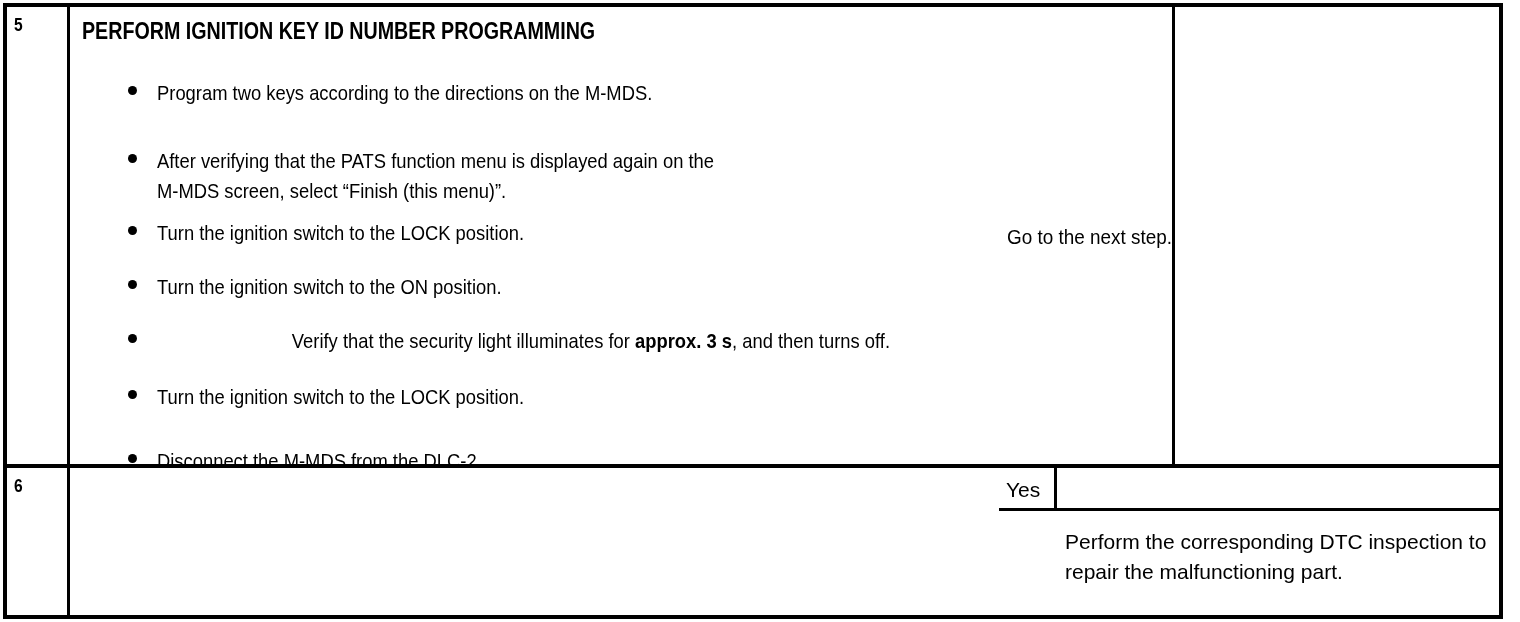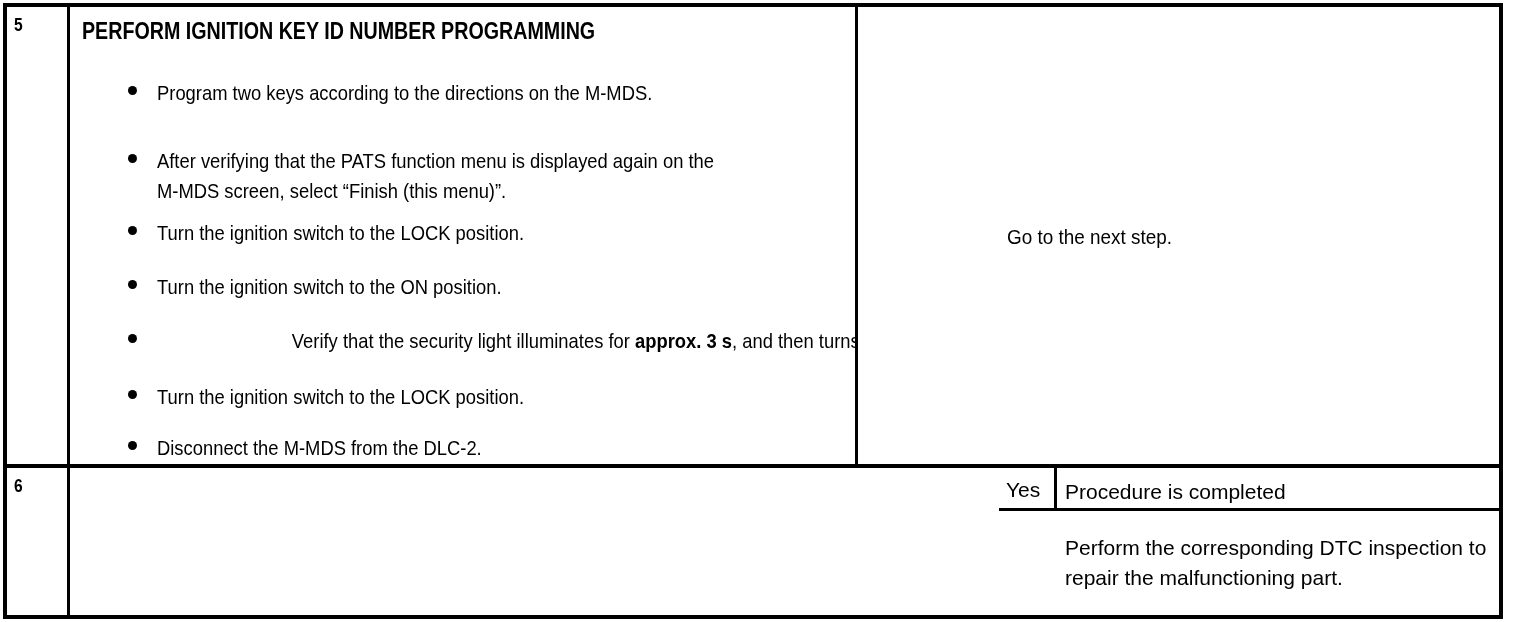--- a/index.html
+++ b/index.html
@@ -55,21 +55,21 @@
     line-height: 1;
     letter-spacing: -0.5px;
     transform: scaleX(0.82);
     transform-origin: left top;
   }
 
   .col-main {
     position: absolute;
     left: 63px;
     top: 0;
-    width: 788px;
+    width: 1105px;
     height: 100%;
     box-sizing: border-box;
     border-right: 3px solid #000;
     overflow: hidden;
   }
 
   .col-right {
     position: absolute;
     left: 992px;
     top: 0;
@@ -125,21 +125,21 @@
   }
   .bullet .txt b { font-weight: 700; }
 
   
   .b5-0 { top: 71px; }
   .b5-1 { top: 139px; }
   .b5-2 { top: 211px; }
   .b5-3 { top: 265px; }
   .b5-4 { top: 319px; text-align: center; }
   .b5-5 { top: 375px; }
-  .b5-6 { top: 426px; }
+  .b5-6 { top: 439px; }
 
   
   .b6-0 { top: 64px; }
   .b6-1 { top: 118px; }
 
   
   .result-simple {
     position: absolute;
     left: 8px;
     top: 219px;
@@ -191,21 +191,21 @@
     left: 58px;
     right: 0;
     top: 0;
     height: 100%;
     box-sizing: border-box;
     padding: 9px 6px 0 8px;
     font-size: 21px;
     font-weight: 400;
     line-height: 30px;
   }
-  .answer-row-no .answer-text { padding-top: 22px; }
+  .answer-row-no .answer-text { padding-top: 16px; }
 </style>
 </head>
 <body>
 
 <div class="sheet">
 
   <div class="row row-5">
 
     <div class="col-step">
       <div class="step-num">5</div>
@@ -267,21 +267,20 @@
     </div>
 
 
     <div class="col-right">
       <div class="answer-table">
 
         <div class="answer-row answer-row-yes">
           <div class="answer-label">
             <span>Yes</span>
           </div>
-          <div class="answer-text">Procedure is completed</div>
         </div>
 
         <div class="answer-row answer-row-no">
           <div class="answer-text">Perform the corresponding DTC inspection to repair the malfunctioning part.</div>
         </div>
 
       </div>
     </div>
 
   </div>

